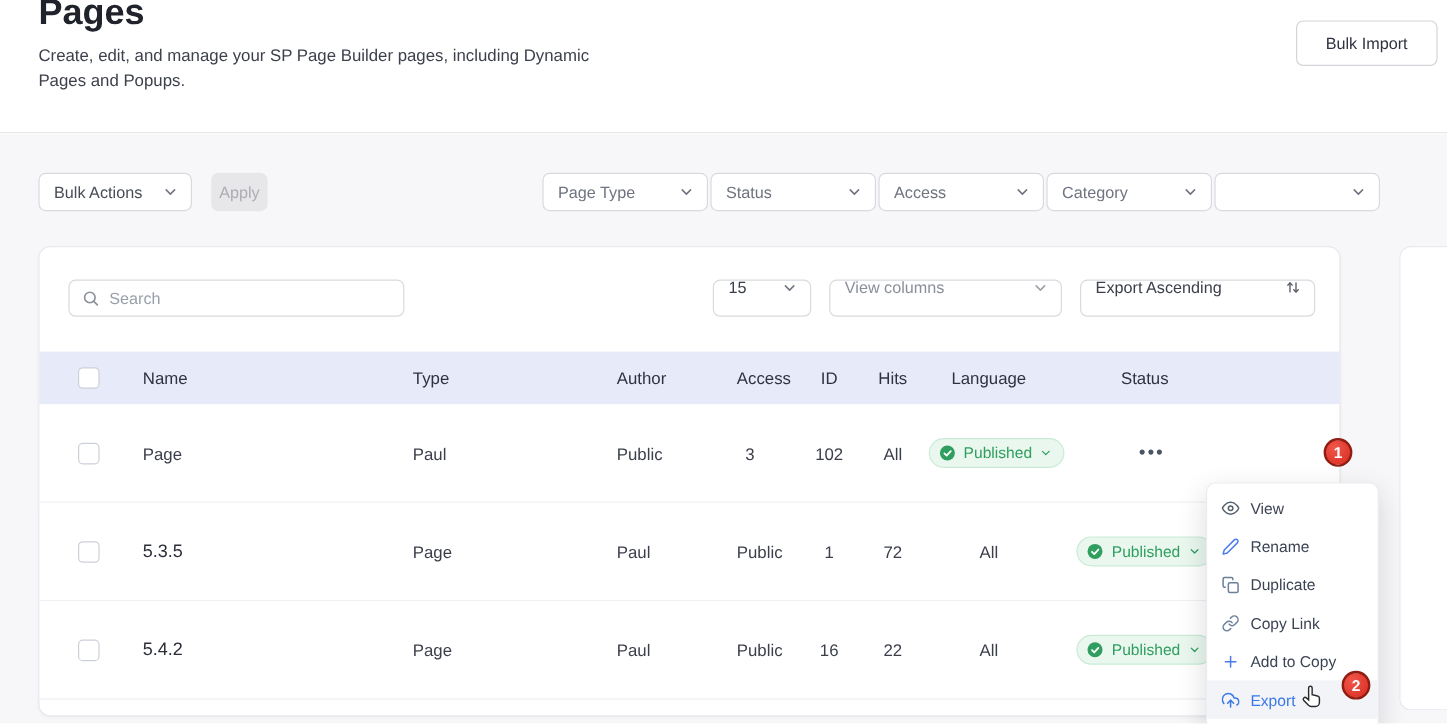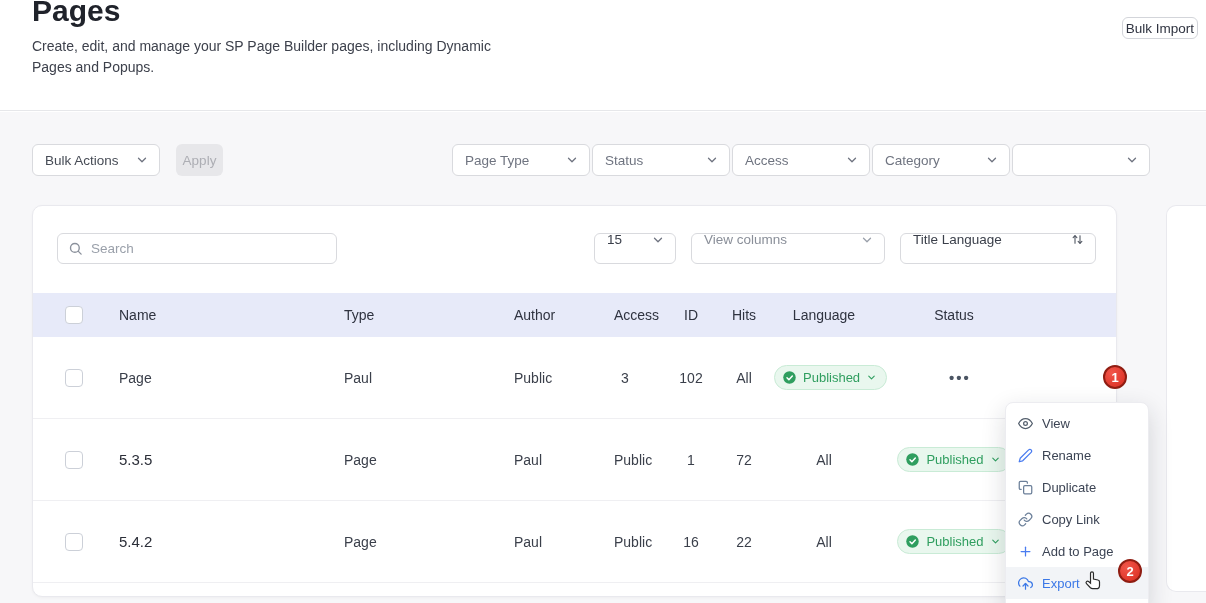--- a/index.html
+++ b/index.html
@@ -8,21 +8,21 @@
     position:relative; overflow:hidden;
     background:#ffffff;
     font-family:"Liberation Sans", sans-serif;
     color:#2b2e38;
   }
   
   .top-header { position:absolute; top:0; left:0; right:0; height:111px; background:#fff; border-bottom:1px solid #e6e7ea; }
   .page-title { position:absolute; left:32px; top:-6px; font-size:30px; font-weight:700; color:#20232b; }
   .page-subtitle { position:absolute; left:32px; top:36px; width:462px; font-size:14px; line-height:1.5; color:#3d414c; }
   .bulk-import-btn {
-    position:absolute; right:8px; top:17px; height:22px; padding:0 3px;
+    position:absolute; right:8px; top:17px; height:38px; padding:0 24px;
     background:#fff; border:1px solid #d3d5da; border-radius:6px;
     font-size:13.5px; color:#2f3340; display:flex; align-items:center; cursor:pointer;
   }
   
   .content-bg { position:absolute; top:112px; left:0; right:0; bottom:0; background:#f7f7f9; }
   
   .select-box {
     position:absolute; top:144px; height:32px; background:#fff;
     border:1px solid #d9dade; border-radius:6px;
     display:flex; align-items:center; justify-content:space-between;
@@ -175,21 +175,21 @@
         <polyline points="6 9 12 15 18 9"></polyline>
       </svg>
   </div>
   <div class="ctl ctl-columns">
     <span>View columns</span>
     <svg class="chev" width="14" height="14" viewBox="0 0 24 24" fill="none" stroke="#9aa0aa" stroke-width="2.2" stroke-linecap="round" stroke-linejoin="round">
         <polyline points="6 9 12 15 18 9"></polyline>
       </svg>
   </div>
   <div class="ctl ctl-sort">
-    <span>Title Language</span>
+    <span>Export Ascending</span>
     <svg class="chev" width="15" height="15" viewBox="0 0 24 24" fill="none" stroke="#555b66" stroke-width="1.8" stroke-linecap="round" stroke-linejoin="round">
         <path d="M8 18V6"></path>
         <polyline points="5 9 8 6 11 9"></polyline>
         <path d="M16 6v12"></path>
         <polyline points="13 15 16 18 19 15"></polyline>
       </svg>
   </div>
 
   <div class="tbl-row tbl-head">
     <div>
@@ -316,21 +316,21 @@
         <path d="M10 13a5 5 0 0 0 7.54.54l3-3a5 5 0 0 0-7.07-7.07l-1.72 1.71"></path>
         <path d="M14 11a5 5 0 0 0-7.54-.54l-3 3a5 5 0 0 0 7.07 7.07l1.71-1.71"></path>
       </svg>
     <span>Copy Link</span>
   </div>
   <div class="menu-item">
     <svg width="15" height="15" viewBox="0 0 24 24" fill="none" stroke="#4a7cf0" stroke-width="2" stroke-linecap="round" stroke-linejoin="round">
         <line x1="12" y1="5" x2="12" y2="19"></line>
         <line x1="5" y1="12" x2="19" y2="12"></line>
       </svg>
-    <span>Add to Page</span>
+    <span>Add to Copy</span>
   </div>
   <div class="menu-item active">
     <svg width="15" height="15" viewBox="0 0 24 24" fill="none" stroke="#3b78e7" stroke-width="2" stroke-linecap="round" stroke-linejoin="round">
         <polyline points="16 16 12 12 8 16"></polyline>
         <line x1="12" y1="12" x2="12" y2="21"></line>
         <path d="M20.39 18.39A5 5 0 0 0 18 9h-1.26A8 8 0 1 0 3 16.3"></path>
       </svg>
     <span>Export</span>
   </div>
 </div>

